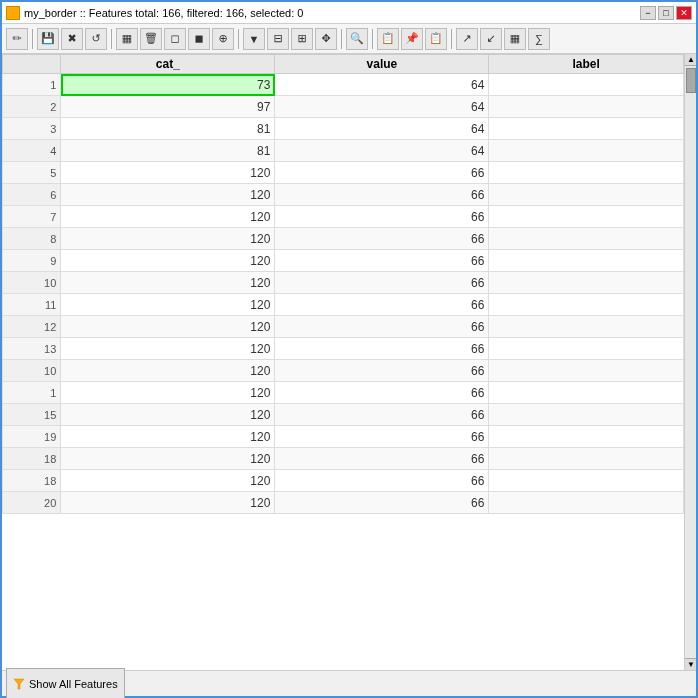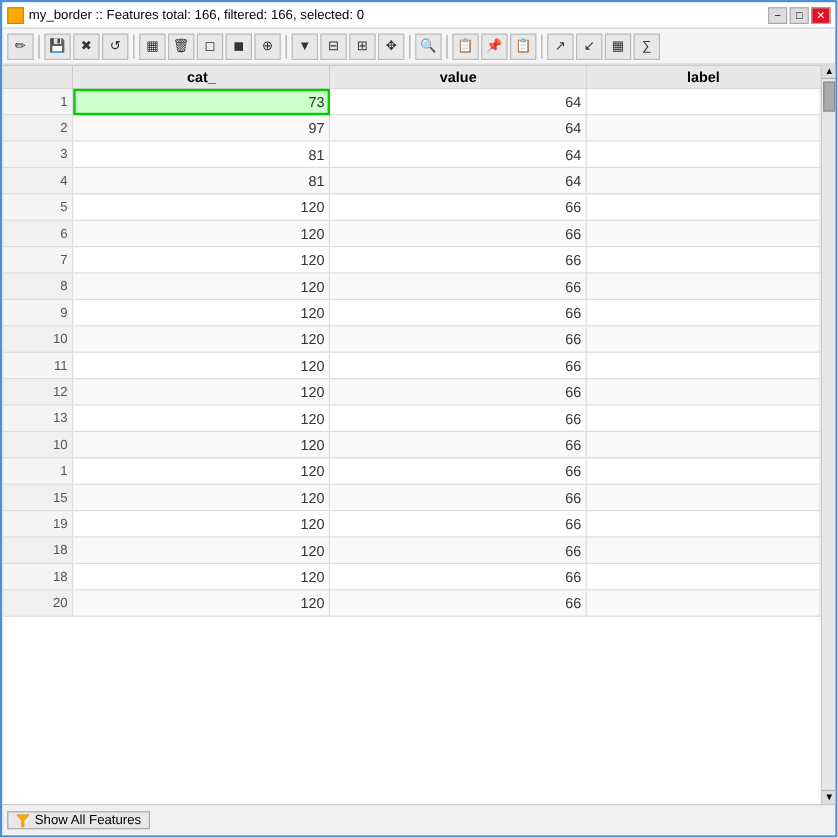--- a/index.html
+++ b/index.html
@@ -168,21 +168,21 @@
     }
     .status-btn {
       display: flex;
       align-items: center;
       gap: 4px;
       padding: 2px 6px;
       border: 1px solid #aaa;
       background: #e8e8e8;
       cursor: pointer;
       font-size: 11px;
-      height: 15px;
+      height: 32px;
     }
   </style>
 </head>
 <body>
 
 <div class="window">
 
   <div class="title-bar">
     <div class="title-bar-left">
       <div class="title-icon"></div>

